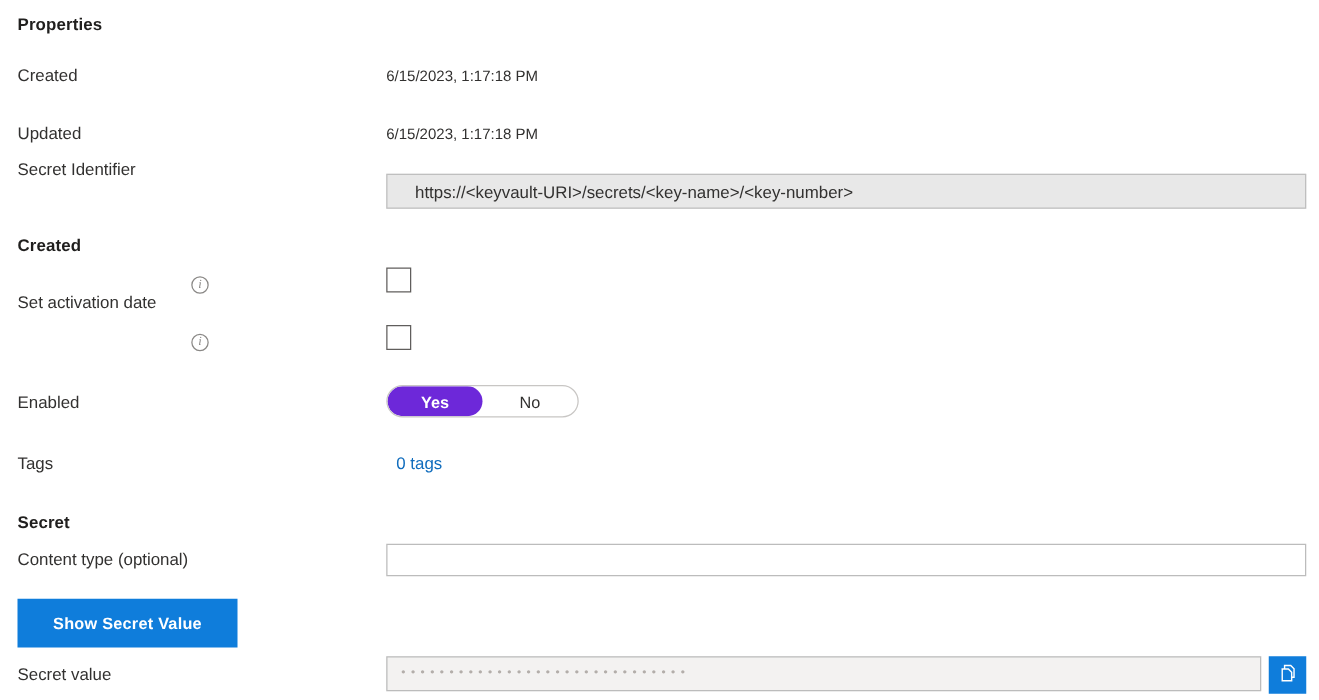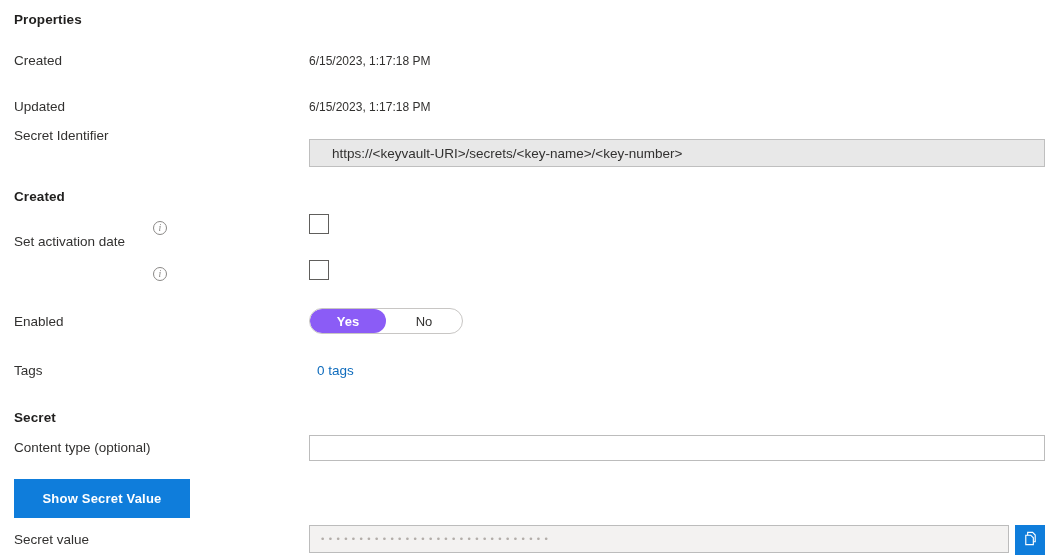--- a/index.html
+++ b/index.html
@@ -108,21 +108,21 @@
     flex: 1 1 50%;
     height: 100%;
     display: flex;
     align-items: center;
     justify-content: center;
     font-size: 13px;
     color: #323130;
     user-select: none;
   }
   .toggle-opt.selected {
-    background: #8b5cf6;
+    background: #6d28d9;
     color: #ffffff;
     border-radius: 13px;
     font-weight: 600;
   }
 
   
   .link {
     position: absolute;
     left: 317px;
     color: #0f6cbd;

